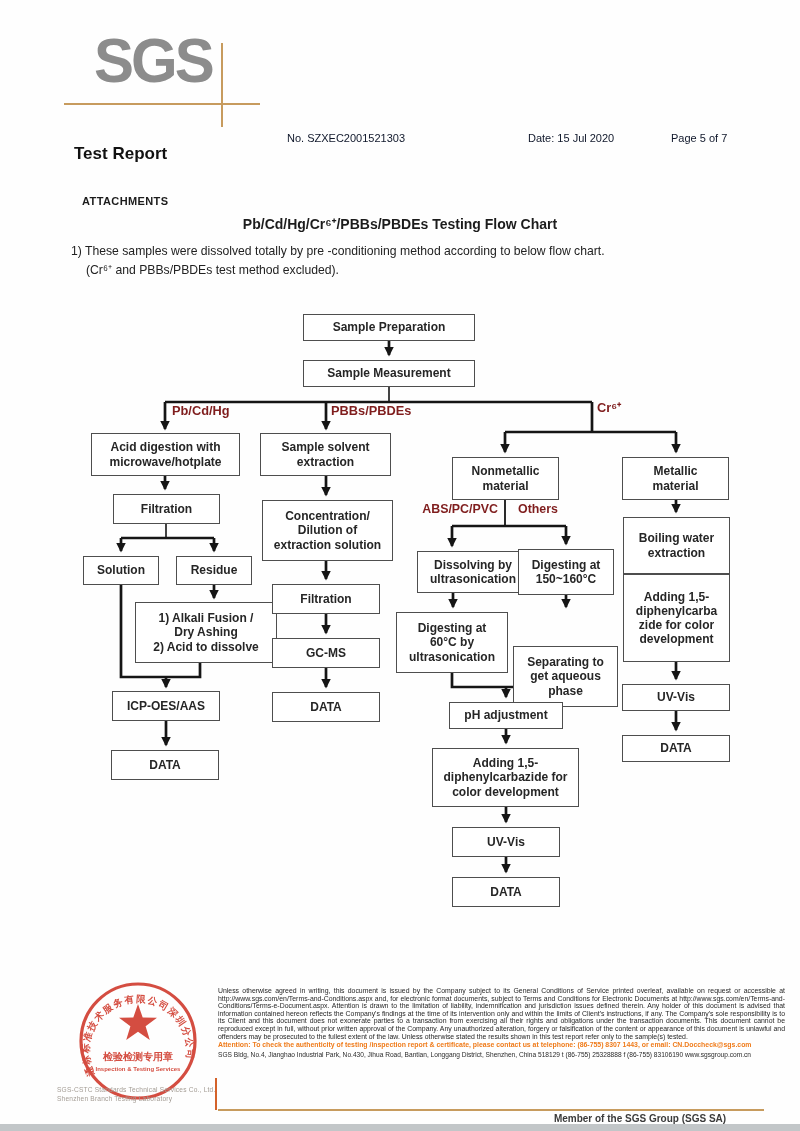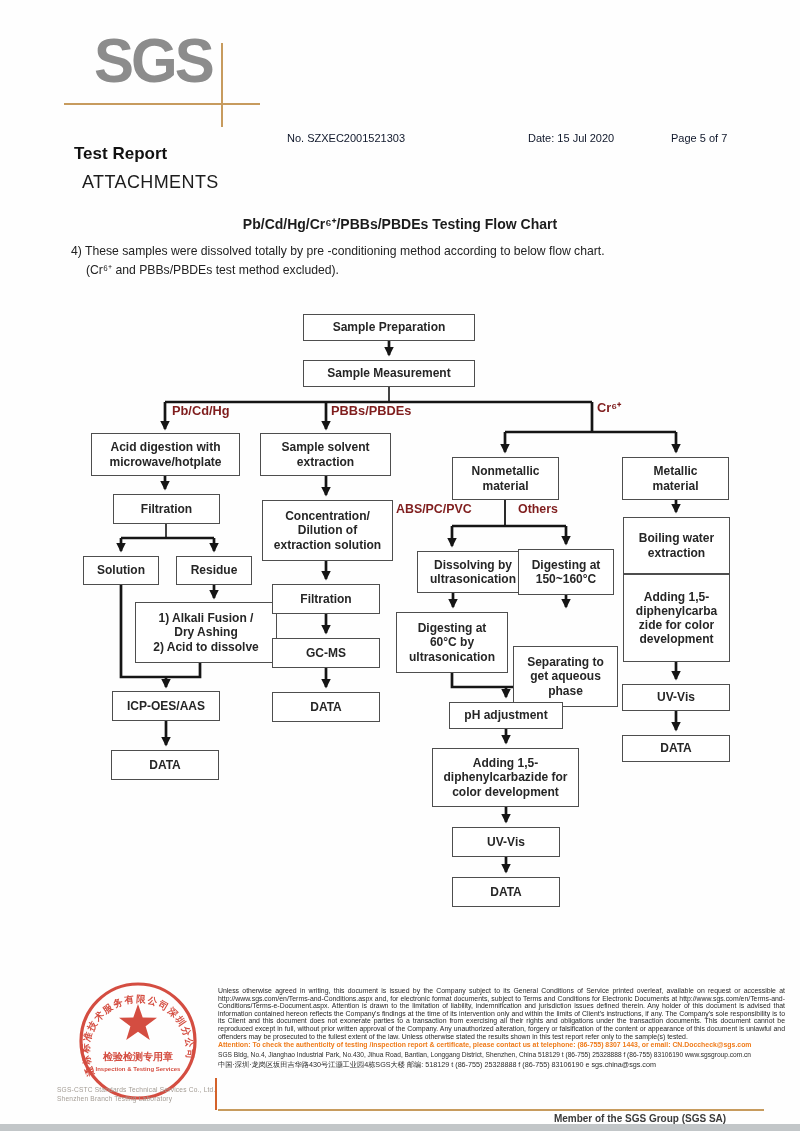--- a/index.html
+++ b/index.html
@@ -10,21 +10,21 @@
   }
   
   .logo-text{position:absolute;left:94px;top:26px;font-size:60px;font-weight:bold;
     color:#8c8c8c;letter-spacing:-3px;transform:scaleY(1.04);}
   .logo-hline{position:absolute;left:64px;top:103px;width:196px;height:2px;background:#c79b5e;}
   .logo-vline{position:absolute;left:221px;top:43px;width:2px;height:84px;background:#c79b5e;}
   
   .hdr-title{position:absolute;left:74px;top:144px;font-size:17px;font-weight:bold;color:#111;}
   .hdr-meta{position:absolute;top:132px;font-size:11px;color:#0f172a;}
   
-  .attachments{position:absolute;left:82px;top:172px;font-size:18px;font-weight:normal;letter-spacing:.4px;}
+  .attachments{position:absolute;left:82px;top:195px;font-size:11px;font-weight:bold;letter-spacing:.4px;}
   .chart-title{position:absolute;left:50px;top:214px;width:700px;text-align:center;
     font-size:14px;font-weight:bold;}
   .note{position:absolute;font-size:12.2px;color:#222;}
   
   .connectors{position:absolute;left:0;top:0;width:800px;height:1131px;pointer-events:none;}
   .node{position:absolute;box-sizing:border-box;border:1.6px solid #4e4e4e;background:#fff;
     display:flex;align-items:center;justify-content:center;text-align:center;
     font-size:12px;font-weight:600;color:#262626;line-height:1.18;white-space:pre-line;padding:1px 2px;}
   .flabel{position:absolute;font-size:12.8px;font-weight:bold;color:#7f1d1d;}
   
@@ -52,21 +52,21 @@
     <div class="logo-vline"></div>
   </div>
 
   <div class="hdr-title">Test Report</div>
   <div class="hdr-meta" style="left:287px;">No. SZXEC2001521303</div>
   <div class="hdr-meta" style="left:528px;">Date: 15 Jul 2020</div>
   <div class="hdr-meta" style="left:671px;">Page 5 of 7</div>
 
   <div class="attachments">ATTACHMENTS</div>
   <div class="chart-title">Pb/Cd/Hg/Cr⁶⁺/PBBs/PBDEs Testing Flow Chart</div>
-  <div class="note" style="left:71px;top:244px;">4) These samples were dissolved totally by pre -conditioning method according to below flow chart.</div>
+  <div class="note" style="left:71px;top:244px;">1) These samples were dissolved totally by pre -conditioning method according to below flow chart.</div>
   <div class="note" style="left:86px;top:261px;">(Cr⁶⁺ and PBBs/PBDEs test method excluded).</div>
 
   <svg class="connectors" viewBox="0 0 800 1131">
     <defs>
       <marker id="arr" markerUnits="userSpaceOnUse" markerWidth="11" markerHeight="11" refX="8.5" refY="5" orient="auto">
         <path d="M0,0 L10,5 L0,10 Z" fill="#151515"></path>
       </marker>
     </defs>
     <g stroke="#151515" fill="none">
 
@@ -162,21 +162,21 @@
   <div class="node" style="left:623px;top:574px;width:107px;height:88px;">Adding 1,5-
 diphenylcarba
 zide for color
 development</div>
   <div class="node" style="left:622px;top:684px;width:108px;height:27px;">UV-Vis</div>
   <div class="node" style="left:622px;top:735px;width:108px;height:27px;">DATA</div>
 
   <div class="flabel" style="left:172px;top:403px;">Pb/Cd/Hg</div>
   <div class="flabel" style="left:331px;top:403px;">PBBs/PBDEs</div>
   <div class="flabel" style="left:597px;top:398px;">Cr⁶⁺</div>
-  <div class="flabel" style="left:396px;top:502px;width:102px;font-size:12.4px;">ABS/PC/PVC</div>
+  <div class="flabel" style="left:396px;top:502px;width:102px;text-align:right;font-size:12.4px;">ABS/PC/PVC</div>
   <div class="flabel" style="left:518px;top:502px;font-size:12.4px;">Others</div>
 
   <svg class="stamp-svg" width="170" height="150" viewBox="0 0 170 150">
     <defs>
       <path id="ringPath" d="M 37,113 A 49,49 0 1 1 119,113" fill="none"></path>
     </defs>
     <g opacity="0.88">
       <circle cx="78" cy="76" r="57" fill="none" stroke="#cf3527" stroke-width="3.2"></circle>
       <path d="M78,39 L82.7,52.5 L97,52.7 L85.6,61.3 L89.8,75 L78,66.8 L66.2,75 L70.4,61.3 L59,52.7 L73.3,52.5 Z" fill="#cf3527"></path>
       <text font-size="9.5" fill="#cf3527" font-weight="bold" letter-spacing="1.5">
@@ -186,21 +186,20 @@
       <text x="78" y="106" text-anchor="middle" font-size="6" font-weight="bold" fill="#cf3527">Inspection &amp; Testing Services</text>
     </g>
   </svg>
   <div class="company-gray" style="left:57px;top:1086px;">SGS-CSTC Standards Technical Services Co., Ltd.</div>
   <div class="company-gray" style="left:57px;top:1095px;">Shenzhen Branch Testing Laboratory</div>
 
   <div class="footer-block">
     <p class="legal">Unless otherwise agreed in writing, this document is issued by the Company subject to its General Conditions of Service printed overleaf, available on request or accessible at http://www.sgs.com/en/Terms-and-Conditions.aspx and, for electronic format documents, subject to Terms and Conditions for Electronic Documents at http://www.sgs.com/en/Terms-and-Conditions/Terms-e-Document.aspx. Attention is drawn to the limitation of liability, indemnification and jurisdiction issues defined therein. Any holder of this document is advised that information contained hereon reflects the Company's findings at the time of its intervention only and within the limits of Client's instructions, if any. The Company's sole responsibility is to its Client and this document does not exonerate parties to a transaction from exercising all their rights and obligations under the transaction documents. This document cannot be reproduced except in full, without prior written approval of the Company. Any unauthorized alteration, forgery or falsification of the content or appearance of this document is unlawful and offenders may be prosecuted to the fullest extent of the law. Unless otherwise stated the results shown in this test report refer only to the sample(s) tested.</p>
     <p class="attention">Attention: To check the authenticity of testing /inspection report &amp; certificate, please contact us at telephone: (86-755) 8307 1443, or email: CN.Doccheck@sgs.com</p>
     <div class="addr">SGS Bldg, No.4, Jianghao Industrial Park, No.430, Jihua Road, Bantian, Longgang District, Shenzhen, China 518129   t (86-755) 25328888   f (86-755) 83106190   www.sgsgroup.com.cn</div>
-    <div class="addr cn">中国·深圳·龙岗区坂田吉华路430号江灏工业园4栋SGS大楼   邮编: 518129   t (86-755) 25328888   f (86-755) 83106190   e sgs.china@sgs.com</div>
   </div>
 
   <div class="v-tick"></div>
   <div class="member-rule"></div>
   <div class="member-line">Member of the SGS Group (SGS SA)</div>
   <div class="bottom-bar"></div>
 
 </div>
 
 </body></html>

